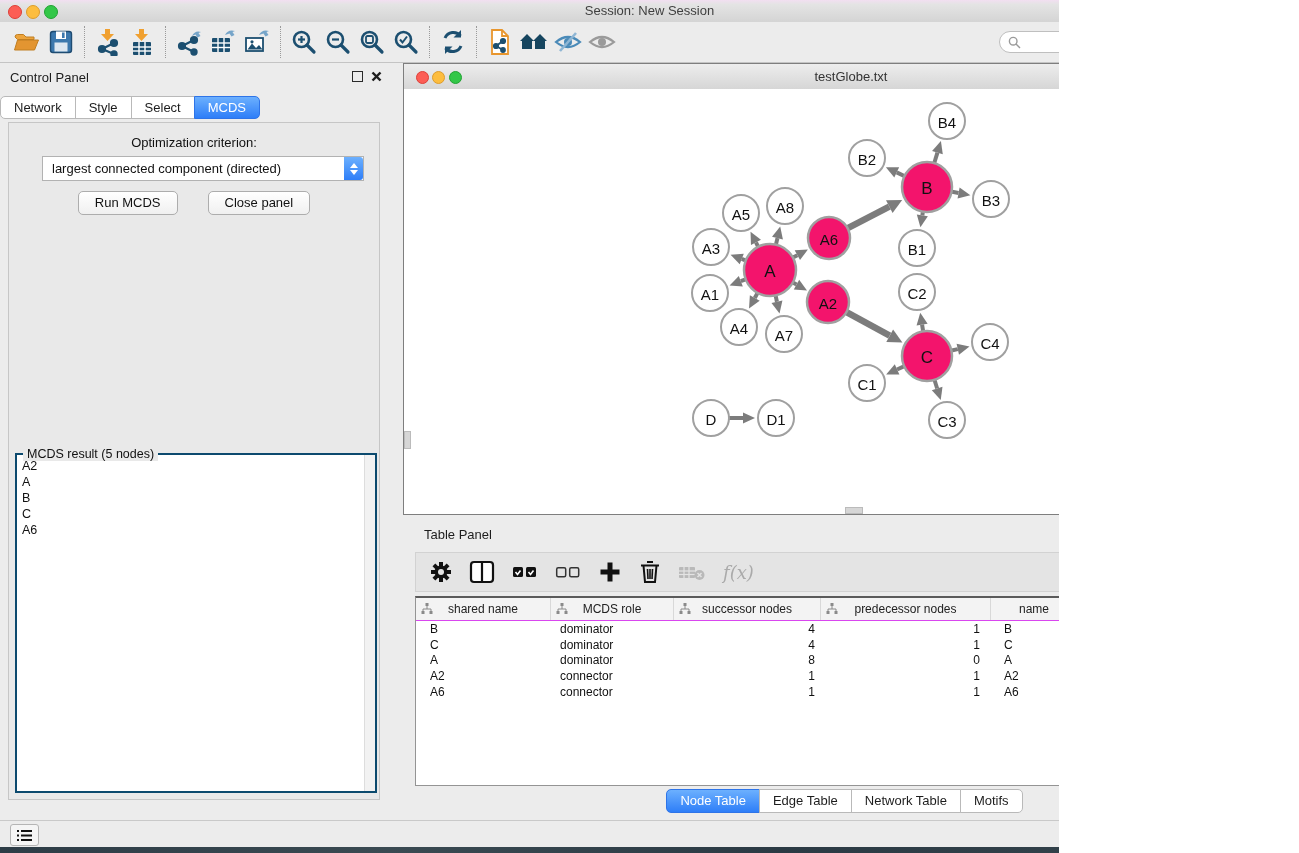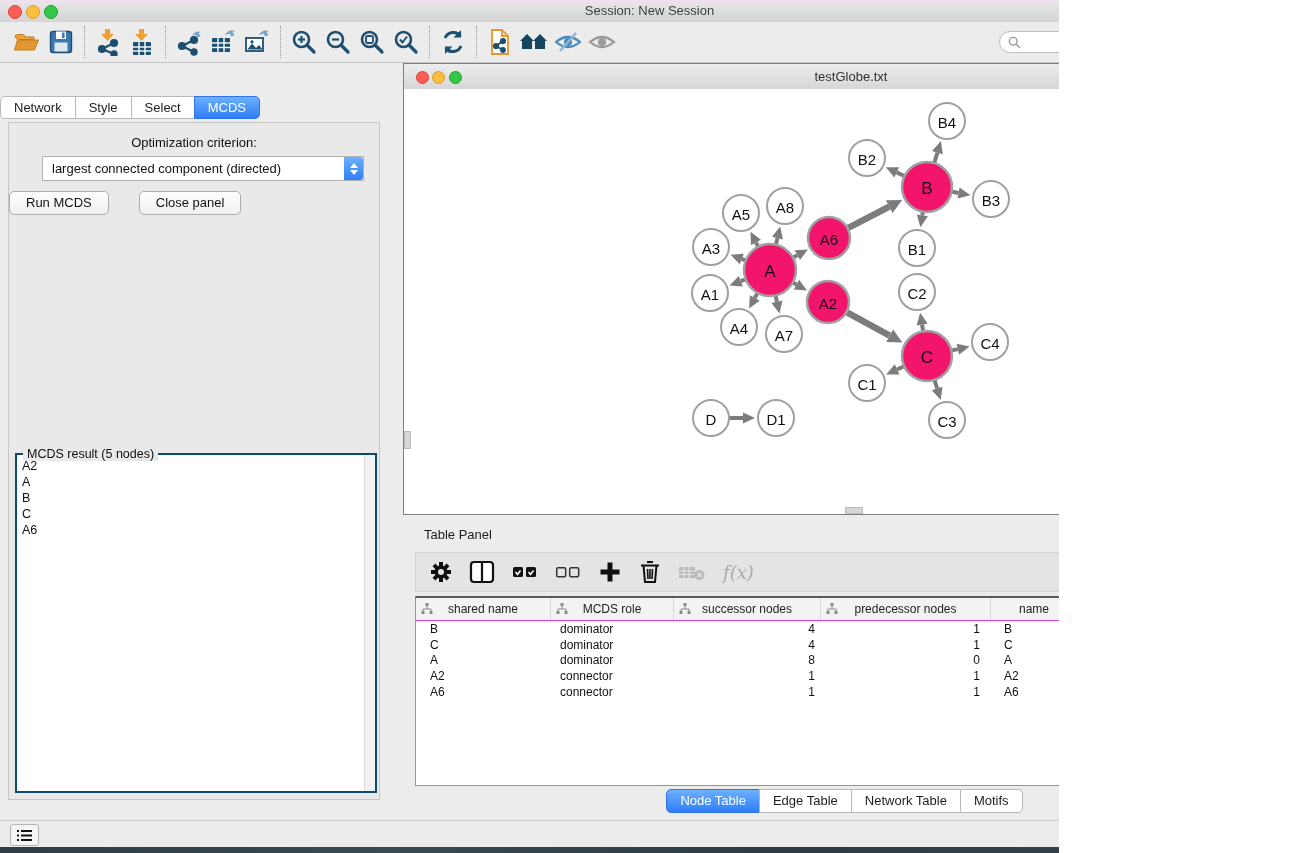--- a/index.html
+++ b/index.html
@@ -42,21 +42,21 @@
   .cp-inner{position:absolute;left:8px;top:59px;width:372px;height:678px;
     background:#e9e9e9;border:1px solid #c6c6c6;box-sizing:border-box;}
   .opt-label{position:absolute;left:0;width:100%;top:12px;text-align:center;font-size:13px;color:#111;}
   .dropdown{position:absolute;left:33px;top:33px;width:322px;height:25px;background:#fff;
     border:1px solid #b2b2b2;border-radius:0;box-sizing:border-box;display:flex;align-items:center;}
   .dropdown .dd-text{font-size:13px;color:#111;padding-left:9px;flex:1;white-space:nowrap;}
   .dd-stepper{width:19px;height:23px;border-radius:0 3px 3px 0;margin-right:0;
     background:linear-gradient(#6cb0fe,#2e7ef8);display:flex;flex-direction:column;align-items:center;justify-content:center;gap:2px;}
   .dd-up{width:0;height:0;border-left:4px solid transparent;border-right:4px solid transparent;border-bottom:5px solid #fff;}
   .dd-down{width:0;height:0;border-left:4px solid transparent;border-right:4px solid transparent;border-top:5px solid #fff;}
-  .cp-buttons{position:absolute;left:0;top:68px;width:100%;display:flex;gap:30px;}
+  .cp-buttons{position:absolute;left:0;top:68px;width:100%;display:flex;justify-content:center;gap:30px;}
   .push-btn{height:24px;line-height:22px;padding:0 16px;font-size:13px;color:#111;
     background:linear-gradient(#ffffff,#f0f0f0);border:1px solid #adadad;border-radius:5px;}
   .result-fieldset{position:absolute;left:6px;top:330px;width:358px;height:336px;
     border:2px solid #0c4a6e;background:#fff;}
   .result-legend{position:absolute;left:6px;top:-8px;background:#e9e9e9;padding:0 4px;
     font-size:12.5px;color:#111;}
   .result-list{position:absolute;left:0;top:3px;right:10px;bottom:0;overflow:hidden;
     font-size:12.5px;color:#111;}
   .result-item{padding:1.5px 0 1.5px 5px;line-height:13px;}
   .result-scroll{position:absolute;right:0;top:0;width:10px;height:100%;background:#f2f2f2;border-left:1px solid #ddd;}
@@ -269,20 +269,30 @@
     <div class="search-wrap">
       <svg width="13" height="13" viewBox="0 0 13 13">
         <circle cx="5.2" cy="5.2" r="3.8" fill="none" stroke="#9a9a9a" stroke-width="1.4"></circle>
         <line x1="8" y1="8" x2="12" y2="12" stroke="#9a9a9a" stroke-width="1.4"></line>
       </svg>
       <input type="text" placeholder="" style="">
     </div>
   </div>
 
   <div class="control-panel">
+    <div class="dock-header">
+      <span class="dock-title">Control Panel</span>
+      <span class="dock-icons">
+        <span class="float-box"></span>
+        <svg width="11" height="11" viewBox="0 0 11 11">
+          <line x1="1.5" y1="1.5" x2="9.5" y2="9.5" stroke="#1d1d1d" stroke-width="2.4"></line>
+          <line x1="9.5" y1="1.5" x2="1.5" y2="9.5" stroke="#1d1d1d" stroke-width="2.4"></line>
+        </svg>
+      </span>
+    </div>
     <div class="cp-tabs" id="cp-tabs">
         <div class="seg-tab first">Network</div>
         <div class="seg-tab">Style</div>
         <div class="seg-tab">Select</div>
         <div class="seg-tab last active">MCDS</div>
       </div>
     <div class="cp-inner">
       <div class="opt-label">Optimization criterion:</div>
       <div class="dropdown">
         <span class="dd-text">largest connected component (directed)</span>

